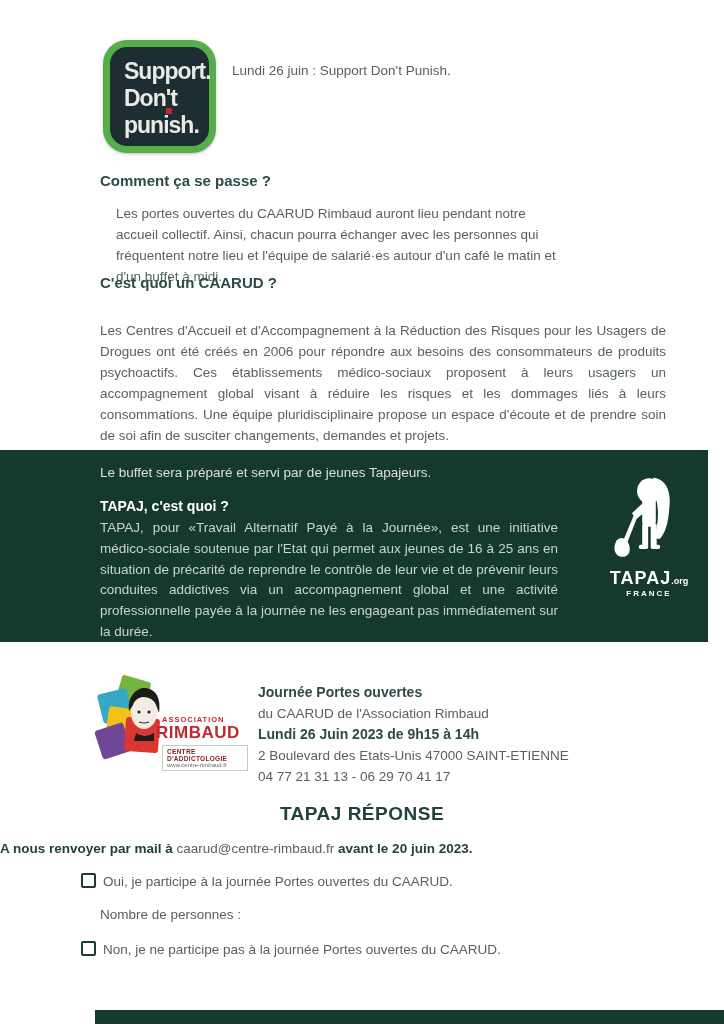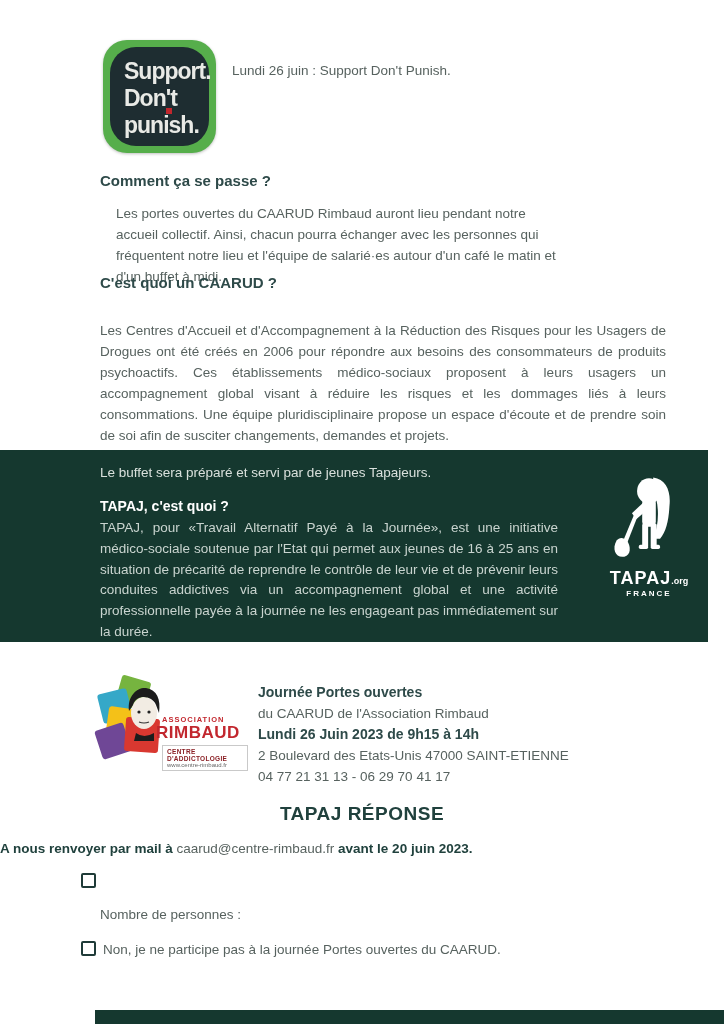--- a/index.html
+++ b/index.html
@@ -14,21 +14,21 @@
   }
   
   .sdp-logo {
     position: absolute; left: 103px; top: 40px;
     width: 113px; height: 113px;
     background: #56ae4b; border-radius: 24px;
     box-shadow: 0 1px 3px rgba(0,0,0,.25);
   }
   .sdp-inner {
     position: absolute; left: 7px; top: 7px; right: 7px; bottom: 7px;
-    background: #1e2d31; border-radius: 26px;
+    background: #1e2d31; border-radius: 17px;
     padding: 9px 0 0 14px;
   }
   .sdp-line {
     color: #e9eae6; font-weight: bold; font-size: 23px; line-height: 27px;
     letter-spacing: -1px; transform: scaleY(1.08); transform-origin: left top;
     text-shadow: 0 0 1px rgba(30,45,49,.6);
   }
   .sdp-reddot {
     position: absolute; left: 56px; top: 61px;
     width: 6px; height: 6px; background: #c1272d;
@@ -188,20 +188,21 @@
     <div class="ev-bold">Lundi 26 Juin 2023 de 9h15 à 14h</div>
     <div class="ev-reg">2 Boulevard des Etats-Unis 47000 SAINT-ETIENNE</div>
     <div class="ev-reg">04 77 21 31 13 - 06 29 70 41 17</div>
   </div>
 
   <h1 class="coupon-title">TAPAJ RÉPONSE</h1>
 
   <p class="mail-line"><span class="mail-bold">A nous renvoyer par mail à </span><span class="mail-addr">caarud@centre-rimbaud.fr</span><span class="mail-bold"> avant le 20 juin 2023.</span></p>
 
   <div class="checkbox cb1"></div>
+  <p class="cb-label lbl1">Oui, je participe à la journée Portes ouvertes du CAARUD.</p>
 
   <p class="cb-label lbl-people">Nombre de personnes :</p>
 
   <div class="checkbox cb2"></div>
   <p class="cb-label lbl2">Non, je ne participe pas à la journée Portes ouvertes du CAARUD.</p>
 
   <div class="footer-bar"></div>
 
 </div>
 

